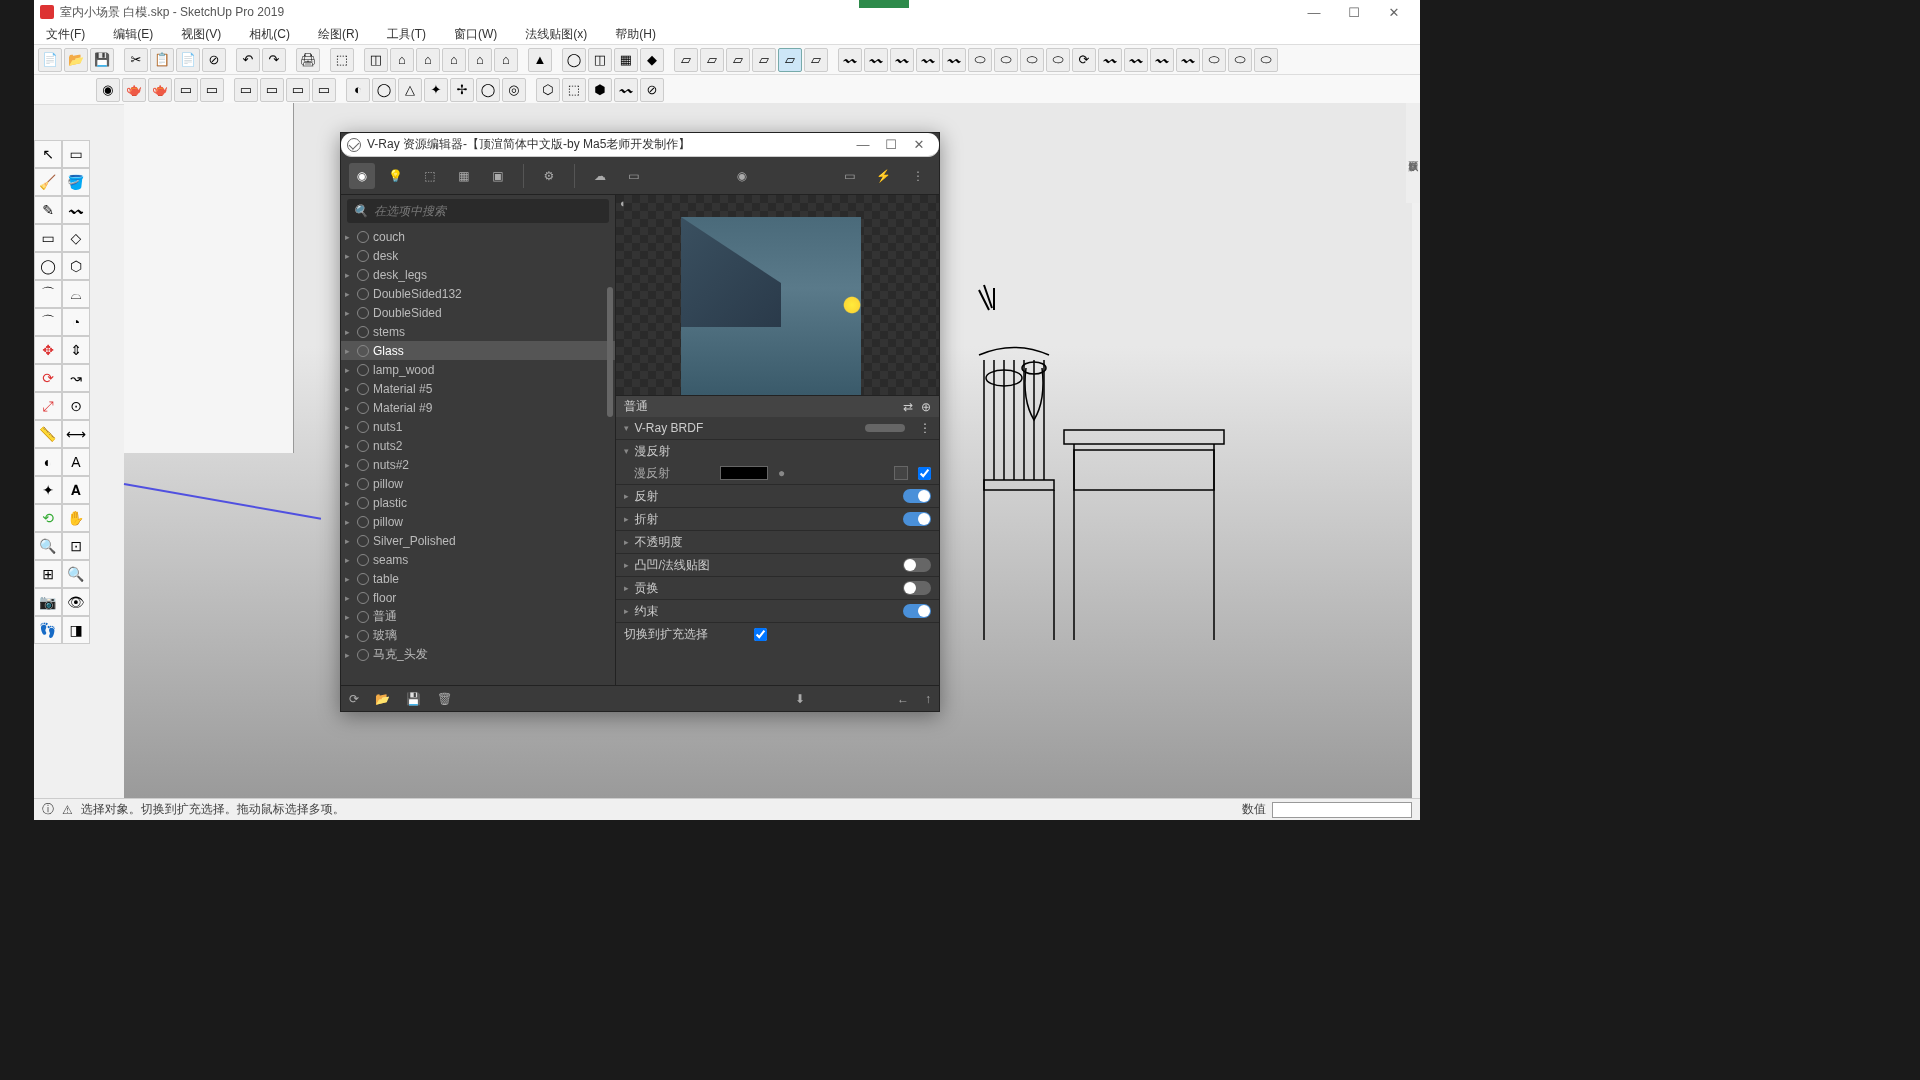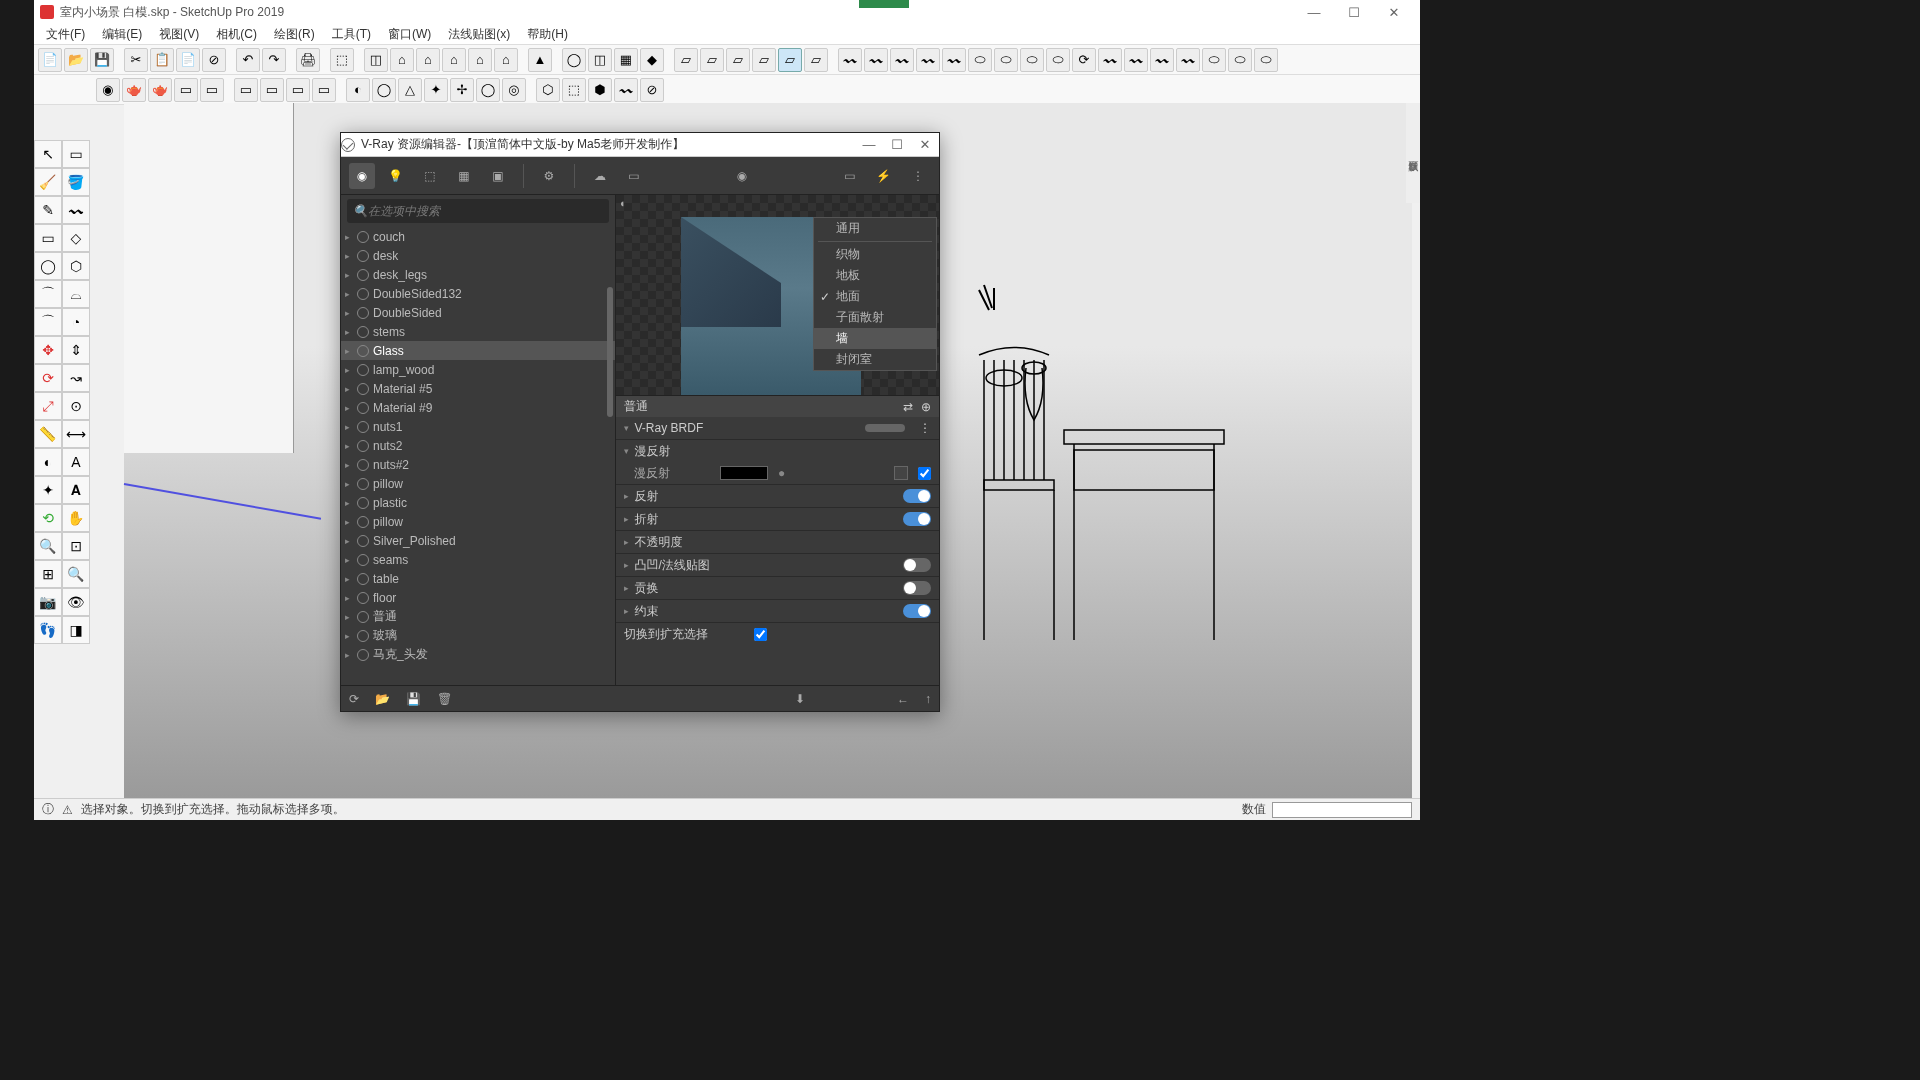--- a/index.html
+++ b/index.html
@@ -2,40 +2,40 @@
 <html><head>
 <meta charset="utf-8">
 <style>
 * { margin: 0; padding: 0; box-sizing: border-box; font-family: "Microsoft YaHei", Arial, sans-serif; }
 body { background: #1a1a1a; width: 1920px; height: 1080px; overflow: hidden; position: relative; }
 .outer { position: absolute; left: 34px; top: 0; width: 1386px; height: 820px; background: #f0f0f0; }
 .titlebar { height: 24px; background: #fff; display: flex; align-items: center; padding: 0 6px; font-size: 12px; color: #555; }
 .titlebar .su-icon { width: 14px; height: 14px; background: #d33; margin-right: 6px; border-radius: 2px; }
 .titlebar .spacer { flex: 1; }
 .winbtn { width: 40px; text-align: center; color: #666; font-size: 13px; }
-.menubar { height: 21px; background: #fff; display: flex; align-items: center; padding: 0 6px; font-size: 12px; color: #333; gap: 5px; border-bottom: 1px solid #ddd; }
+.menubar { height: 21px; background: #fff; display: flex; align-items: center; padding: 0 6px; font-size: 12px; color: #333; gap: 16px; border-bottom: 1px solid #ddd; }
 .menubar span { padding: 2px 6px; }
 .toolbar-row { height: 30px; background: #f8f8f8; border-bottom: 1px solid #ddd; display: flex; align-items: center; padding: 0 4px; gap: 2px; }
 .tbtn { width: 24px; height: 24px; background: #eee; border: 1px solid #ccc; border-radius: 2px; display: flex; align-items: center; justify-content: center; font-size: 13px; }
 .tbtn.active { background: #cde6f7; border-color: #7aa; }
 .tsep { width: 6px; }
 .viewport { position: absolute; left: 90px; top: 103px; right: 8px; bottom: 22px; background: #fff; }
 .sky { position: absolute; inset: 0; background: linear-gradient(#e8e8e8 0%, #e8e8e8 35%, #9a9a9a 100%); }
 .wall { position: absolute; left: 0; top: 0; width: 170px; height: 350px; background: #f5f5f5; border-right: 1px solid #999; }
 .floor-line { position: absolute; left: 0; top: 380px; width: 200px; height: 2px; background: #5050e0; transform: rotate(10deg); transform-origin: left; }
 .toolpanel-left { position: absolute; left: 34px; top: 140px; width: 56px; background: #f0f0f0; }
 .tp-row { display: flex; }
 .tp-btn { width: 28px; height: 28px; border: 1px solid #ccc; background: #f8f8f8; display: flex; align-items: center; justify-content: center; font-size: 14px; }
 .statusbar { position: absolute; left: 0; bottom: 0; right: 0; height: 22px; background: #f0f0f0; border-top: 1px solid #ccc; display: flex; align-items: center; padding: 0 8px; font-size: 12px; color: #444; }
 .statusbar .sb-right { margin-left: auto; display: flex; align-items: center; gap: 6px; }
 .statusbar input { width: 140px; height: 16px; border: 1px solid #999; font-size: 11px; }
 
 
 .vray-panel { position: absolute; left: 340px; top: 132px; width: 600px; background: #3a3a3a; color: #ccc; font-size: 12px; border: 1px solid #222; box-shadow: 0 4px 20px rgba(0,0,0,0.4); }
-.vray-title { height: 24px; background: #fff; color: #333; display: flex; align-items: center; padding: 0 0; border-bottom: 1px solid #ccc; }
+.vray-title { height: 24px; background: #fff; color: #333; display: flex; align-items: center; padding: 0 6px; border-bottom: 1px solid #ccc; border-radius: 11px; }
 .vray-title .vicon { width: 14px; height: 14px; border: 1.5px solid #666; border-radius: 50%; margin-right: 6px; position: relative; }
 .vray-title .vicon::after { content: ""; position: absolute; left: 3px; top: 1px; width: 5px; height: 8px; border-right: 1.5px solid #666; border-bottom: 1.5px solid #666; transform: rotate(45deg); }
 .vray-title .spacer { flex: 1; }
 .vray-title .wbtn { width: 28px; text-align: center; color: #666; font-size: 13px; }
 .vray-tabbar { height: 38px; background: #3a3a3a; display: flex; align-items: center; padding: 0 8px; gap: 8px; border-bottom: 1px solid #222; }
 .vtab { width: 26px; height: 26px; display: flex; align-items: center; justify-content: center; color: #aaa; border-radius: 3px; }
 .vtab.active { background: #555; color: #fff; }
 .vtab-sep { width: 1px; height: 24px; background: #555; margin: 0 4px; }
 .vray-body { display: flex; height: 490px; }
 .vray-left { width: 275px; background: #3a3a3a; border-right: 1px solid #222; display: flex; flex-direction: column; }
@@ -339,21 +339,21 @@
     <div class="vtab">◉</div>
     <div style="flex:1"></div>
     <div class="vtab">▭</div>
     <div class="vtab">⚡</div>
     <div class="vtab">⋮</div>
   </div>
   <div class="vray-body">
     <div class="vray-left">
       <div class="vsearch">
         <span>🔍</span>
-        <span style="">在选项中搜索</span>
+        <span style="margin-left:6px">在选项中搜索</span>
       </div>
       <div class="vlist" id="material-list">
         <div class="vscroll"></div>
       <div class="vitem">
             <span class="arrow">▸</span>
             <span class="ball"></span>
             <span>couch</span>
           </div>
           <div class="vitem">
             <span class="arrow">▸</span>
@@ -468,30 +468,20 @@
         </div>
     </div>
     <div class="vray-right">
       <div class="preview-area">
         <div class="preview-topbar">
           <span>◐</span>
         </div>
         <div class="preview-sky"></div>
         <div class="preview-mtn"></div>
 
-        <div class="context-menu" id="ctx-menu">
-            <div class="cm-item">通用</div>
-            <div class="cm-sep"></div>
-            <div class="cm-item">织物</div>
-            <div class="cm-item">地板</div>
-            <div class="cm-item checked">地面</div>
-            <div class="cm-item">子面散射</div>
-            <div class="cm-item hover">墙</div>
-            <div class="cm-item">封闭室</div>
-          </div>
       </div>
 
       <div class="props-header">
         <span>普通</span>
         <div class="spacer"></div>
         <span>⇄</span>
         <span style="margin-left:8px">⊕</span>
       </div>
 
       <div class="prop-section">

